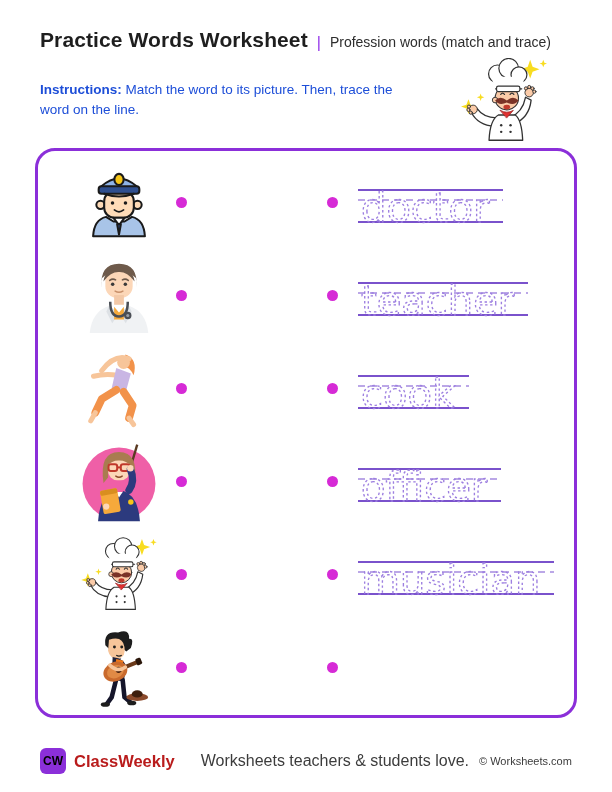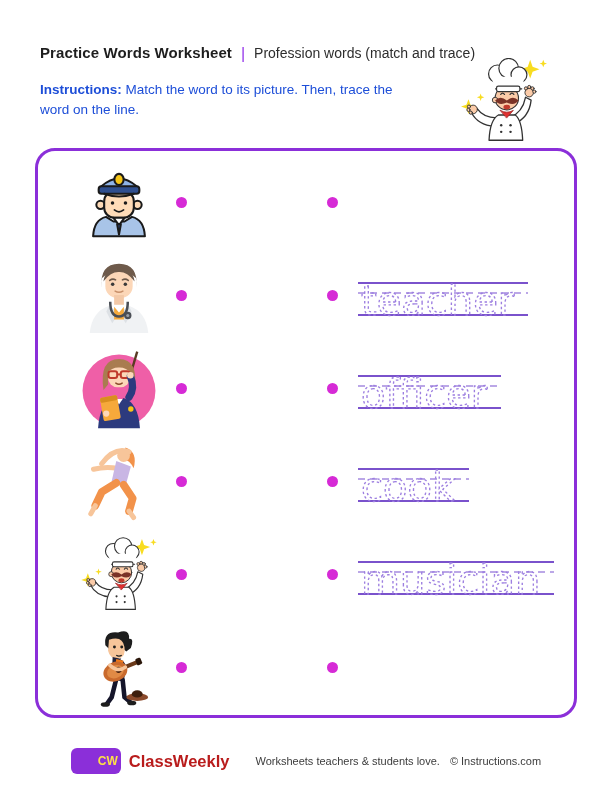--- a/index.html
+++ b/index.html
@@ -3,21 +3,21 @@
 <meta charset="utf-8">
 <style>
   html,body { margin:0; padding:0; }
   body {
     width:612px; height:792px; position:relative; background:#ffffff;
     font-family:"Liberation Sans", sans-serif; overflow:hidden;
   }
 
   
   .header { position:absolute; top:28px; left:40px; right:30px; display:flex; align-items:baseline; gap:9px; white-space:nowrap; }
-  .title { font-size:15px; font-weight:bold; color:#1e1e1e; letter-spacing:.1px;margin-top:16px; }
+  .title { font-size:21px; font-weight:bold; color:#1e1e1e; letter-spacing:.1px; }
   .sep   { color:#9333EA; font-size:16px; font-weight:400; position:relative; top:1px; }
   .subtitle { font-size:14px; color:#2d2d2d; }
 
   
   .instructions { position:absolute; top:80px; left:40px; width:380px; font-size:13.5px; line-height:1.5; color:#1d4ed8; }
   .instr-label { font-weight:bold; }
 
   
   .chef-deco { position:absolute; top:58px; left:456px; }
 
@@ -36,24 +36,24 @@
   svg.trace { display:block; overflow:visible; }
   svg.trace text {
     font-family:"DejaVu Sans", sans-serif; font-size:40px;
     fill:none; stroke:#9D7FE0; stroke-width:1.35; stroke-dasharray:2.4 2.6;
   }
   .guide-solid { stroke:#7A52CC; stroke-width:2; }
   .guide-dash  { stroke:#A58AE0; stroke-width:1.5; stroke-dasharray:7 5; }
 
   
   .footer { position:absolute; left:0; right:0; top:748px; display:flex; justify-content:center; align-items:center; }
-  .badge { width:26px; height:26px; border-radius:6px; background:#8B2FD9; color:#fde047;
-           font-weight:bold; font-size:12px; display:flex; align-items:center; justify-content:center;padding-left:24px; }
+  .badge { width:26px; height:26px; border-radius:6px; background:#8B2FD9; color:#000000;
+           font-weight:bold; font-size:12px; display:flex; align-items:center; justify-content:center; }
   .brand { color:#b91c1c; font-weight:bold; font-size:16.5px; margin-left:8px; }
-  .tagline { font-size:11px; color:#3c3c3c; margin-left:26px; }
+  .tagline { font-size:16px; color:#3c3c3c; margin-left:26px; }
   .copyright { font-size:11px; color:#3c3c3c; margin-left:10px; }
 
   .hidden-defs { position:absolute; width:0; height:0; overflow:hidden; }
 </style>
 </head>
 <body>
 
 <svg class="hidden-defs" aria-hidden="true">
   <defs>
     <g id="chef-graphic" stroke-linejoin="round" stroke-linecap="round">
@@ -137,20 +137,28 @@
           <path d="M34,56 L40,64 L46,56 Z" fill="#ffffff"></path>
           <path d="M38,63 L40,74 L42,63 Z" fill="#2F4F8F"></path>
         </g>
         <circle cx="33" cy="40" r="1.9" fill="#1a1a1a"></circle>
           <circle cx="47" cy="40" r="1.9" fill="#1a1a1a"></circle>
         <path d="M35,47.5 Q40,51.5 45,47.5" fill="none" stroke="#1a1a1a" stroke-width="1.8" stroke-linecap="round"></path>
       </svg>
     </div>
     <div class="dot dot-left"></div>
     <div class="dot dot-right"></div>
+    <div class="word-cell">
+      <svg class="trace" width="145" height="46">
+        <line class="guide-solid" x1="0" y1="10" x2="145" y2="10"></line>
+        <line class="guide-dash" x1="0" y1="20" x2="145" y2="20"></line>
+        <line class="guide-solid" x1="0" y1="42" x2="145" y2="42"></line>
+        <text x="3" y="42">doctor</text>
+      </svg>
+    </div>
   </div>
 
   <div class="row">
     <div class="img-cell">
       <svg width="78" height="78" viewBox="0 0 80 80">
         <path d="M22,32 Q20,7 40,7 Q60,7 58,32 L58,22 Q50,14 40,15 Q30,14 22,22 Z" fill="#6E5A4B"></path>
         <rect x="26" y="13" width="28" height="29" rx="12" fill="#FCD7B8"></rect>
         <path d="M24,25 Q26,11 40,11 Q54,11 56,25 Q48,15 40,15.5 Q32,15 24,25 Z" fill="#6E5A4B"></path>
         <rect x="35" y="39" width="10" height="10" fill="#F3C9A8"></rect>
         <path d="M10,78 Q12,56 30,50 L40,58 L50,50 Q68,56 70,78 Z" fill="#F0F2F4"></path>
@@ -174,20 +182,46 @@
         <line class="guide-dash" x1="0" y1="20" x2="170" y2="20"></line>
         <line class="guide-solid" x1="0" y1="42" x2="170" y2="42"></line>
         <text x="3" y="42">teacher</text>
       </svg>
     </div>
   </div>
 
   <div class="row">
     <div class="img-cell">
       <svg width="82" height="82" viewBox="0 0 90 90">
+        <path d="M52,7 Q66,12 61,30 Q56,19 47,21 Q52,14 52,7 Z" fill="#F2924A"></path>
+        <circle cx="50" cy="16" r="7" fill="#F7C59A"></circle>
+        <path d="M26,25 Q40,6 56,12" fill="none" stroke="#F7C59A" stroke-width="5.5" stroke-linecap="round"></path>
+        <path d="M17,31 Q30,28 43,30" fill="none" stroke="#F7C59A" stroke-width="5.5" stroke-linecap="round"></path>
+        <path d="M42,22 L58,28 L52,50 L37,44 Z" fill="#C9B6E4"></path>
+        <path d="M42,46 L26,56 L19,71" fill="none" stroke="#F2924A" stroke-width="8.5" stroke-linecap="round" stroke-linejoin="round"></path>
+        <path d="M19,71 L14,80" stroke="#F7C59A" stroke-width="5.5" stroke-linecap="round"></path>
+        <path d="M50,48 L60,63 L56,77" fill="none" stroke="#F2924A" stroke-width="8.5" stroke-linecap="round" stroke-linejoin="round"></path>
+        <path d="M56,77 L61,84" stroke="#F7C59A" stroke-width="5.5" stroke-linecap="round"></path>
+      </svg>
+    </div>
+    <div class="dot dot-left"></div>
+    <div class="dot dot-right"></div>
+    <div class="word-cell">
+      <svg class="trace" width="111" height="46">
+        <line class="guide-solid" x1="0" y1="10" x2="111" y2="10"></line>
+        <line class="guide-dash" x1="0" y1="20" x2="111" y2="20"></line>
+        <line class="guide-solid" x1="0" y1="42" x2="111" y2="42"></line>
+        <text x="3" y="42">cook</text>
+      </svg>
+    </div>
+  </div>
+
+  <div class="row">
+    <div class="img-cell">
+      <svg width="82" height="82" viewBox="0 0 90 90">
         <circle cx="45" cy="47" r="40" fill="#EF5FA7"></circle>
         <line x1="65" y1="4" x2="57" y2="31" stroke="#5A3A22" stroke-width="2.6"></line>
         <path d="M28,46 Q23,12 45,12 Q67,12 62,46 L57,40 L57,29 Q51,24 45,24 Q39,24 33,29 L33,40 Z" fill="#A97C50"></path>
         <rect x="33" y="18" width="24" height="25" rx="10" fill="#FCD7B8"></rect>
         <path d="M31,28 Q33,14 45,14 Q57,14 59,28 Q52,21 45,21.5 Q38,21 31,28 Z" fill="#A97C50"></path>
         <g stroke="#C0392B" stroke-width="2.2" fill="none">
           <rect x="33.5" y="25.5" width="9.5" height="7.5" rx="2.5"></rect>
           <rect x="47" y="25.5" width="9.5" height="7.5" rx="2.5"></rect>
           <line x1="43" y1="29" x2="47" y2="29"></line>
         </g>
@@ -205,46 +239,20 @@
       </svg>
     </div>
     <div class="dot dot-left"></div>
     <div class="dot dot-right"></div>
     <div class="word-cell">
       <svg class="trace" width="143" height="46">
         <line class="guide-solid" x1="0" y1="10" x2="143" y2="10"></line>
         <line class="guide-dash" x1="0" y1="20" x2="143" y2="20"></line>
         <line class="guide-solid" x1="0" y1="42" x2="143" y2="42"></line>
         <text x="3" y="42">officer</text>
-      </svg>
-    </div>
-  </div>
-
-  <div class="row">
-    <div class="img-cell">
-      <svg width="82" height="82" viewBox="0 0 90 90">
-        <path d="M52,7 Q66,12 61,30 Q56,19 47,21 Q52,14 52,7 Z" fill="#F2924A"></path>
-        <circle cx="50" cy="16" r="7" fill="#F7C59A"></circle>
-        <path d="M26,25 Q40,6 56,12" fill="none" stroke="#F7C59A" stroke-width="5.5" stroke-linecap="round"></path>
-        <path d="M17,31 Q30,28 43,30" fill="none" stroke="#F7C59A" stroke-width="5.5" stroke-linecap="round"></path>
-        <path d="M42,22 L58,28 L52,50 L37,44 Z" fill="#C9B6E4"></path>
-        <path d="M42,46 L26,56 L19,71" fill="none" stroke="#F2924A" stroke-width="8.5" stroke-linecap="round" stroke-linejoin="round"></path>
-        <path d="M19,71 L14,80" stroke="#F7C59A" stroke-width="5.5" stroke-linecap="round"></path>
-        <path d="M50,48 L60,63 L56,77" fill="none" stroke="#F2924A" stroke-width="8.5" stroke-linecap="round" stroke-linejoin="round"></path>
-        <path d="M56,77 L61,84" stroke="#F7C59A" stroke-width="5.5" stroke-linecap="round"></path>
-      </svg>
-    </div>
-    <div class="dot dot-left"></div>
-    <div class="dot dot-right"></div>
-    <div class="word-cell">
-      <svg class="trace" width="111" height="46">
-        <line class="guide-solid" x1="0" y1="10" x2="111" y2="10"></line>
-        <line class="guide-dash" x1="0" y1="20" x2="111" y2="20"></line>
-        <line class="guide-solid" x1="0" y1="42" x2="111" y2="42"></line>
-        <text x="3" y="42">cook</text>
       </svg>
     </div>
   </div>
 
   <div class="row">
     <div class="img-cell">
       <svg width="82" height="76" viewBox="0 0 100 92">
           <use href="#chef-graphic"></use>
         </svg>
     </div>
@@ -289,14 +297,14 @@
     </div>
     <div class="dot dot-left"></div>
     <div class="dot dot-right"></div>
   </div>
 </div>
 
 <div class="footer">
   <div class="badge">CW</div>
   <span class="brand">ClassWeekly</span>
   <span class="tagline">Worksheets teachers &amp; students love.</span>
-  <span class="copyright">© Instructions.com</span>
+  <span class="copyright">© Worksheets.com</span>
 </div>
 
 </body></html>

